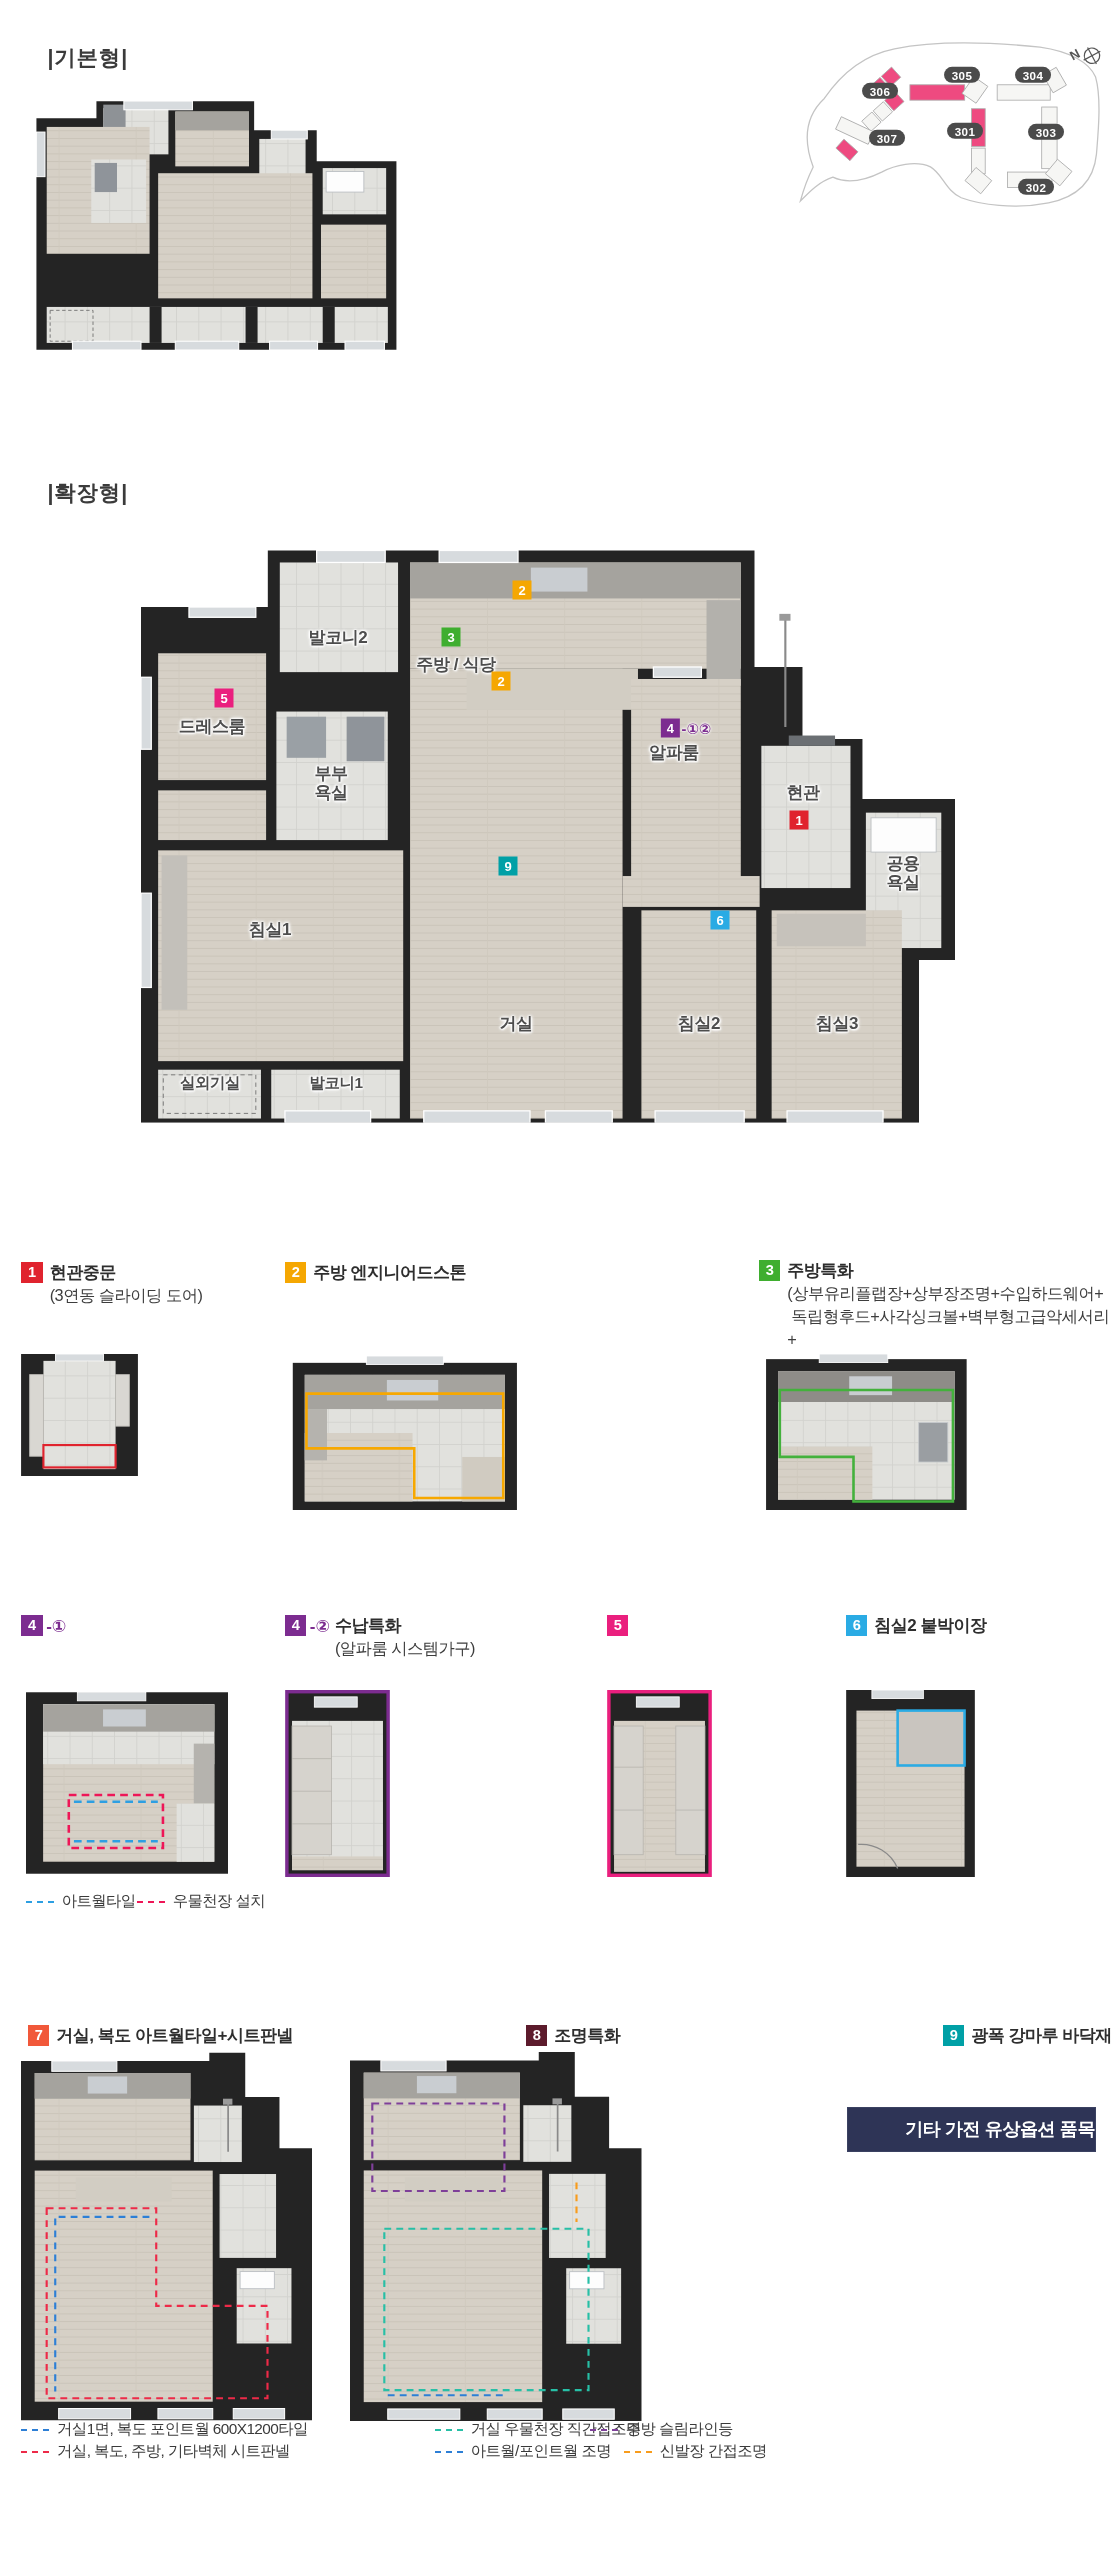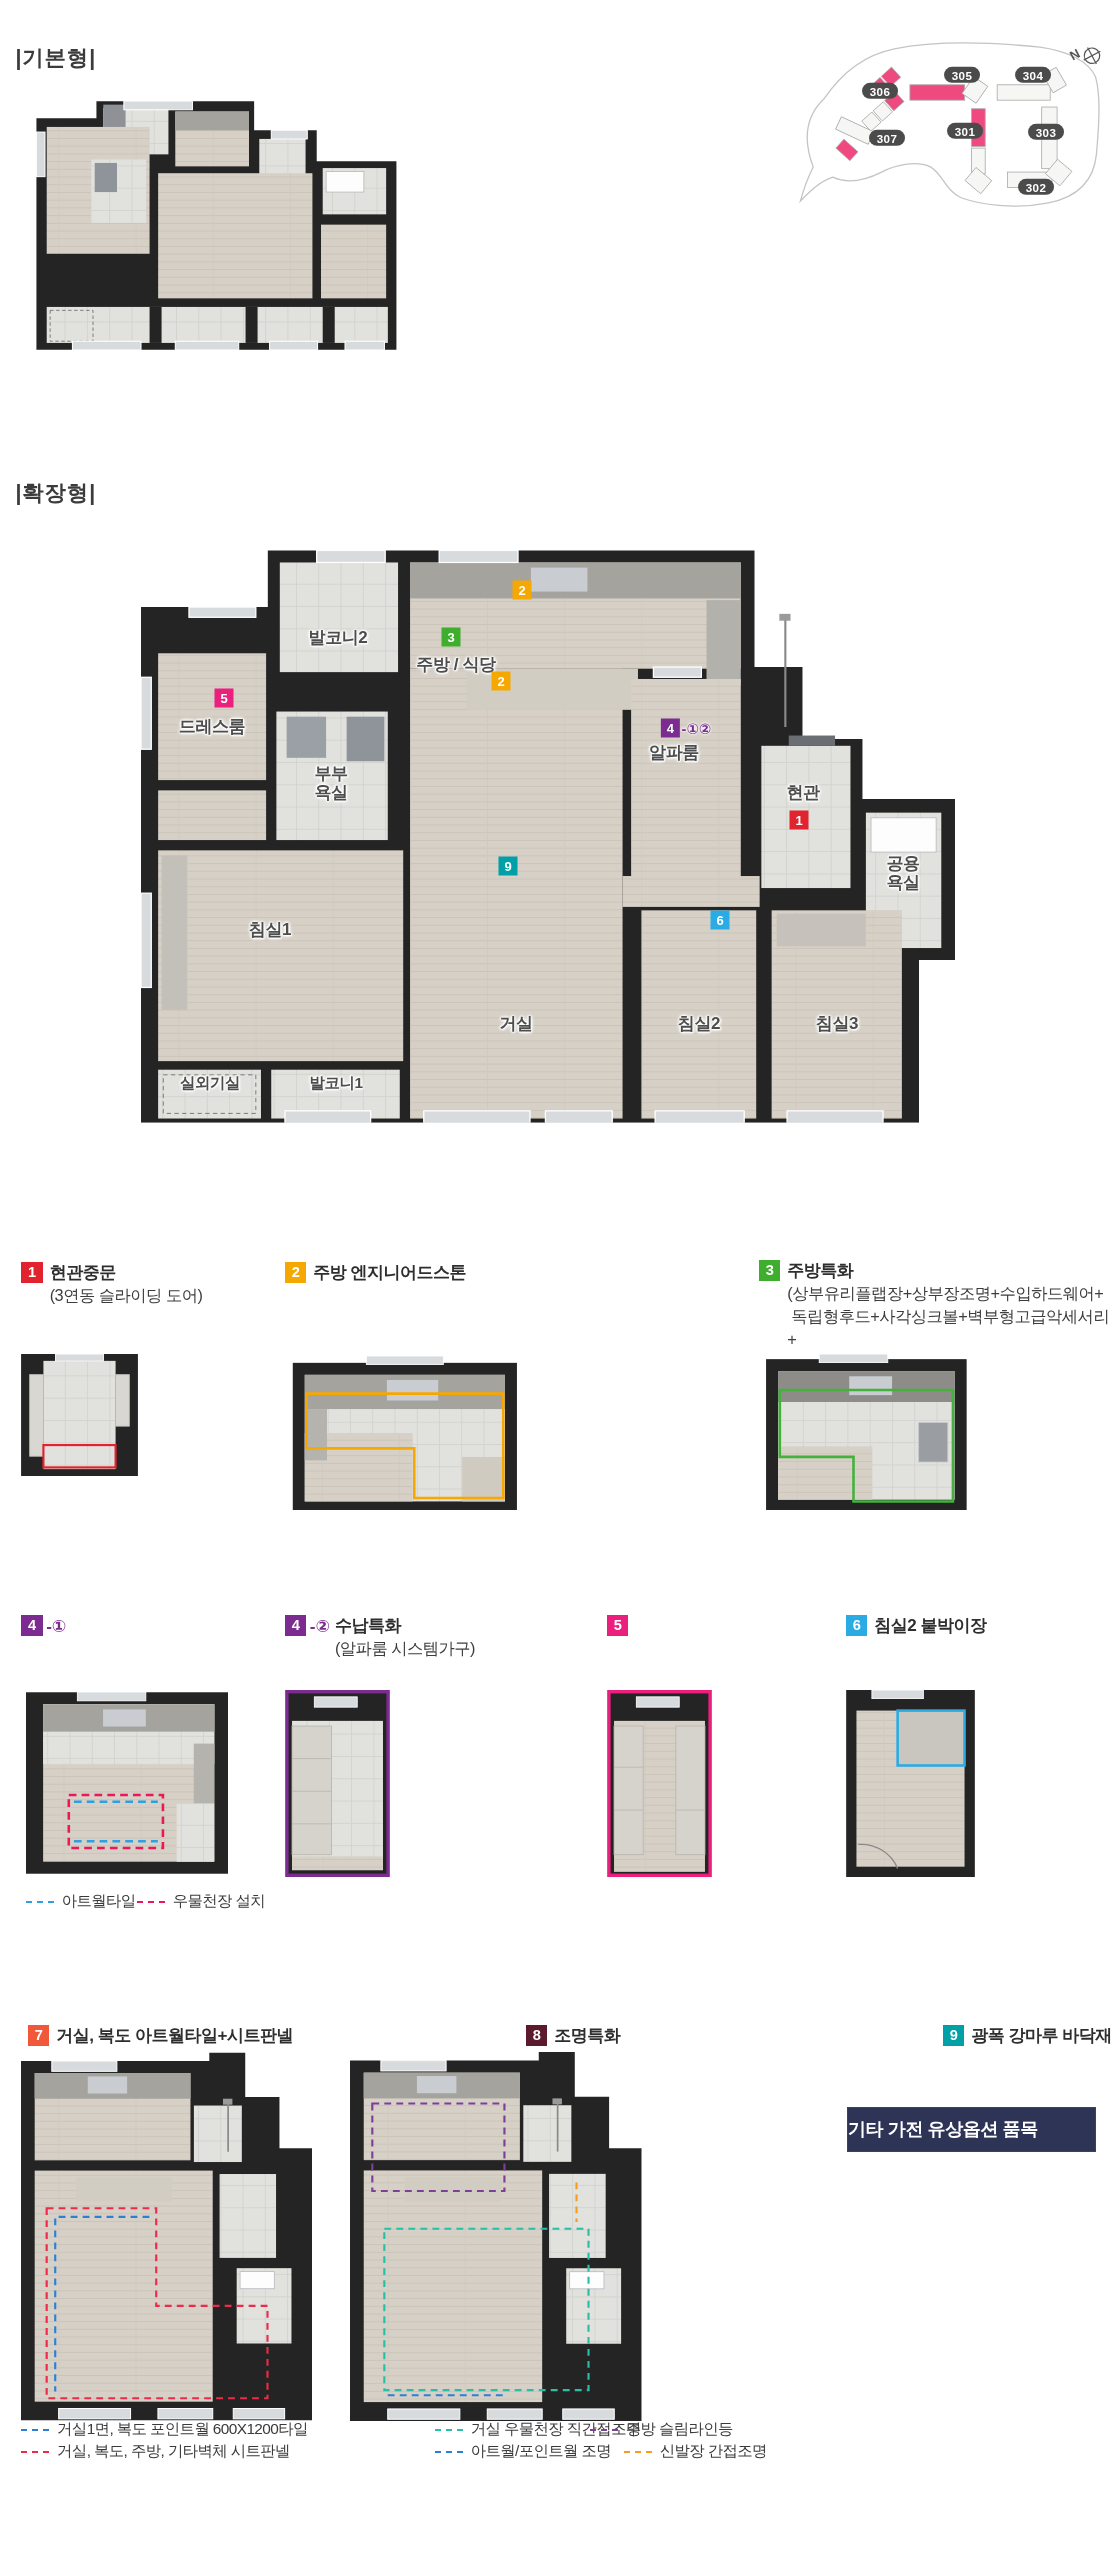--- a/index.html
+++ b/index.html
@@ -1,19 +1,19 @@
 <!DOCTYPE html>
 <html style="font-size:13.7px"><head>
 <meta charset="utf-8">
 <style>
   html,body{margin:0;padding:0;background:#fff;}
   #canvas{position:relative;width:1114px;height:2576px;background:#fff;overflow:hidden;
           font-family:"Liberation Sans","DejaVu Sans",sans-serif;color:#333;}
   .abs{position:absolute;}
-  .sec-label{position:absolute;font-size:21.4px;font-weight:600;color:#3b3b3b;letter-spacing:0.9px;}
+  .sec-label{position:absolute;font-size:21.4px;font-weight:600;color:#3b3b3b;letter-spacing:0.9px;margin-left:32px;}
   
   .rlabel{position:absolute;transform:translate(-50%,-50%);font-weight:bold;font-size:17px;color:#4d4d4d;
           text-shadow:0 0 2.6px #fff,0 0 2.6px #fff,0 0 4.3px #fff,0 0 4.3px #fff,0.9px 0.9px 1.7px #fff,-0.9px -0.9px 1.7px #fff;
           white-space:pre-line;text-align:center;line-height:1.12;letter-spacing:-0.4px;}
   .rlabel.small{font-size:15.4px;}
   
   .pbadge{position:absolute;transform:translate(-50%,-50%);min-width:19px;height:19px;line-height:19px;
           text-align:center;color:#fff;font-weight:bold;font-size:13px;padding:0 2.6px;box-sizing:border-box;}
   .pbadge-group{position:absolute;transform:translate(-50%,-50%);display:flex;align-items:center;gap:1.7px;}
   .pbadge-group .sq{min-width:19px;height:19px;line-height:19px;text-align:center;color:#fff;font-weight:bold;font-size:13px;}
@@ -26,21 +26,21 @@
   .lbadge-suffix{font-weight:bold;font-size:17px;margin:0.9px 3.4px 0 3.4px;}
   .ltext{margin-left:6.9px;}
   .ltitle{font-size:17px;font-weight:bold;color:#2e2e2e;letter-spacing:-0.5px;line-height:1.3;}
   .lsub{font-size:16.3px;color:#3d3d3d;letter-spacing:-0.5px;line-height:1.42;white-space:pre-wrap;}
   
   .dash-entry{position:absolute;display:flex;align-items:center;gap:7.7px;}
   .dash{width:28px;height:0;border-top:2.6px dashed #999;}
   .dash-label{font-size:15.4px;color:#3a3a3a;letter-spacing:-0.6px;white-space:nowrap;}
   
   #options-box{position:absolute;left:847px;top:2107px;width:249px;border:1.7px solid #3a4161;box-sizing:border-box;background:#e9e9ee;}
-  #options-title{background:#2e3456;color:#fff;font-weight:bold;font-size:18px;text-align:left;
+  #options-title{background:#2e3456;color:#fff;font-weight:bold;font-size:18px;text-align:right;
                  padding:9.4px 0;letter-spacing:-0.4px;}
   #options-list{padding:17px 10.3px 15.4px 12px;}
   .opt-item{font-size:14.6px;color:#2f2f2f;line-height:1.55;letter-spacing:-0.6px;white-space:pre-wrap;margin-bottom:1.7px;}
   
   .site-badge{position:absolute;transform:translate(-50%,-50%);background:#4b4b4b;color:#fff;
               font-weight:bold;font-size:11.6px;padding:1.7px 7.7px;border-radius:10.3px;letter-spacing:0.4px;}
   .compass{position:absolute;font-size:13px;font-weight:bold;color:#555;}
   svg{display:block;}
 </style>
 </head>

